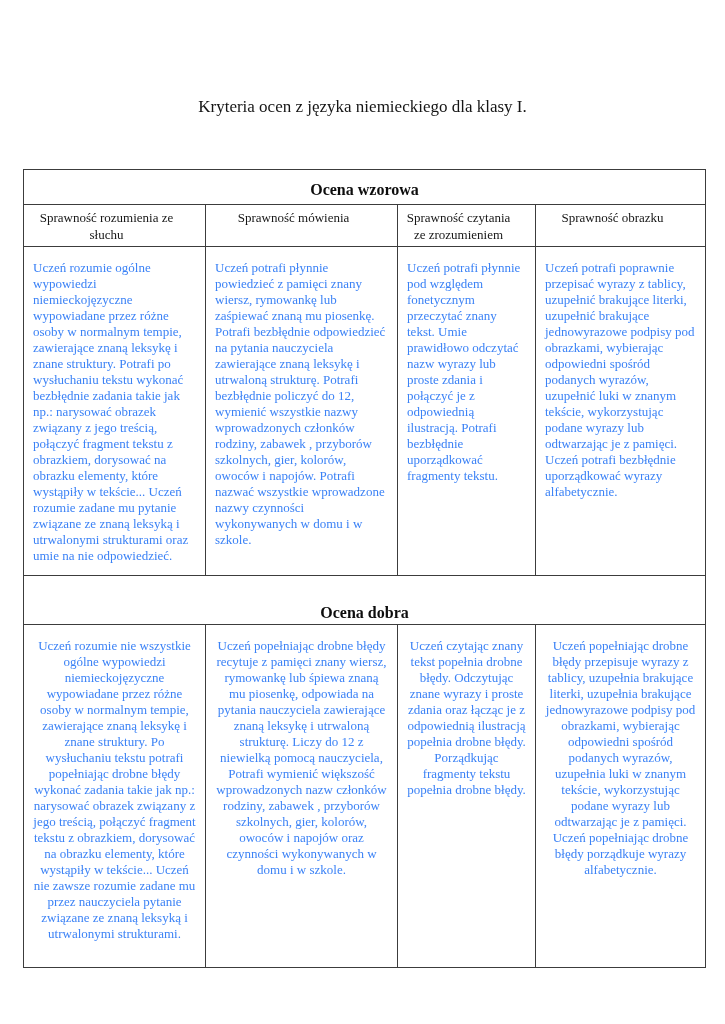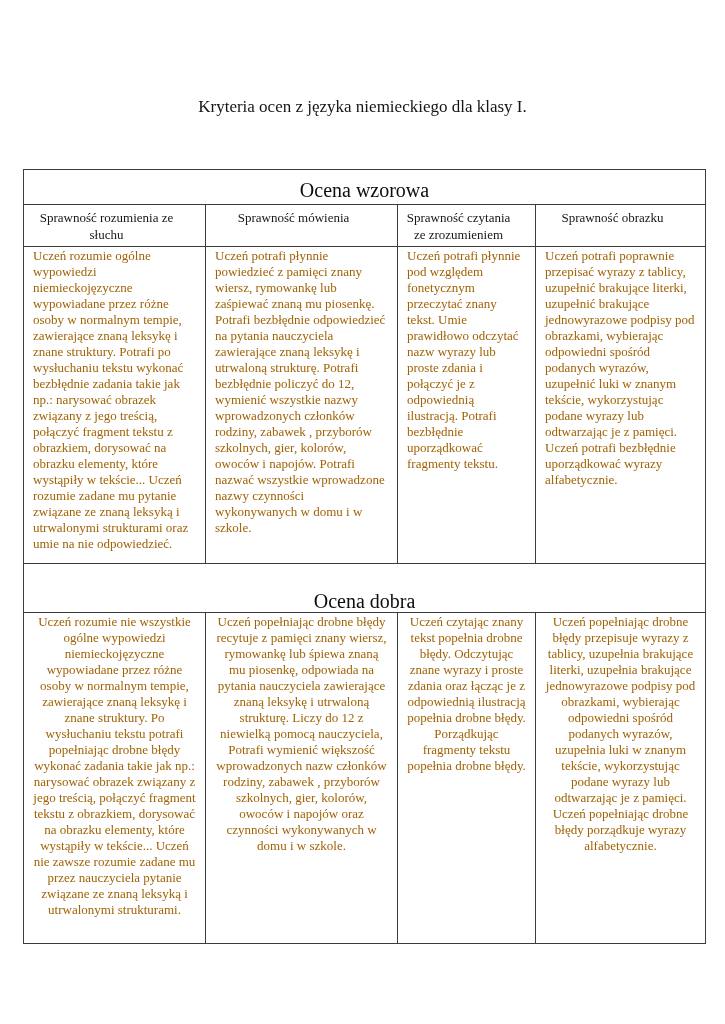--- a/index.html
+++ b/index.html
@@ -33,42 +33,42 @@
     margin-left: 23px;
     border: 1px solid #3c3c3c;
   }
   table.criteria-table td {
     border: 1px solid #3c3c3c;
     overflow: hidden;
   }
   tr.section-heading-row td {
     text-align: center;
     vertical-align: bottom;
-    font-weight: normal;
-    font-size: 20px;
+    font-weight: bold;
+    font-size: 16px;
     line-height: 22px;
     color: #0d0d0d;
   }
   tr.section-heading-row.first td { height: 31px; padding: 0 0 3px 0; }
   tr.section-heading-row.second td { height: 48px; padding: 0 0 0 0; }
   tr.col-header-row td {
     height: 37px;
     text-align: center;
     vertical-align: top;
     font-size: 13px;
     line-height: 17px;
     padding: 4px 20px 0 4px;
     color: #161616;
   }
   tr.body-row td {
     vertical-align: top;
     font-size: 13px;
     line-height: 16px;
-    padding: 1px 9px 6px 9px;
-    color: #a16207;
+    padding: 13px 9px 6px 9px;
+    color: #3b82f6;
   }
   tr.body-row.wzorowa td { height: 309px; }
   tr.body-row.dobra td { height: 323px; text-align: center; }
 </style>
 </head>
 <body>
 
 <div class="page">
 
   <h1 class="doc-title">Kryteria ocen z języka niemieckiego dla klasy I.</h1>

